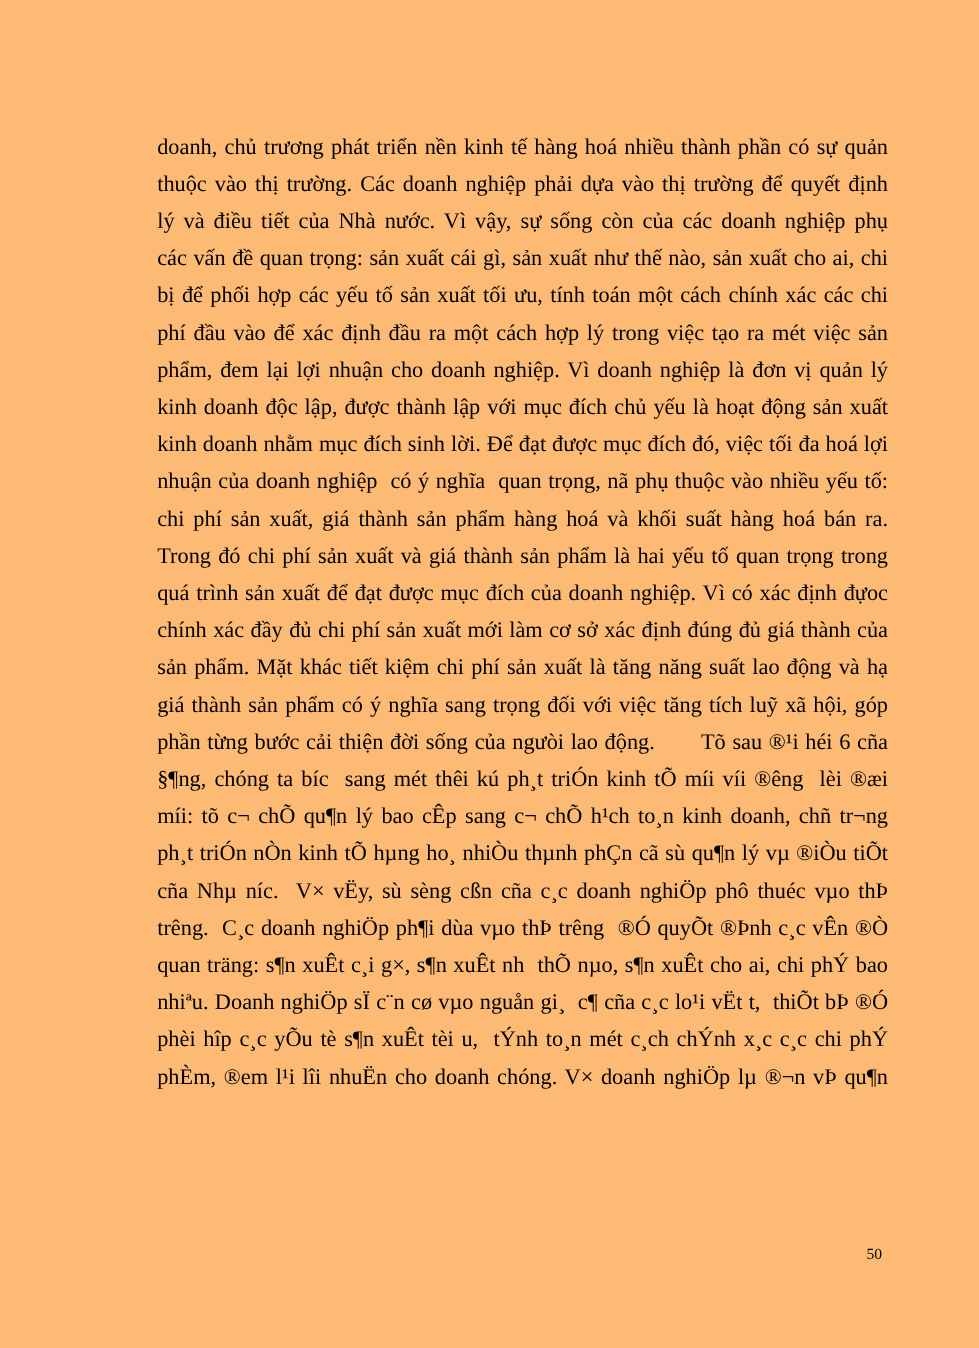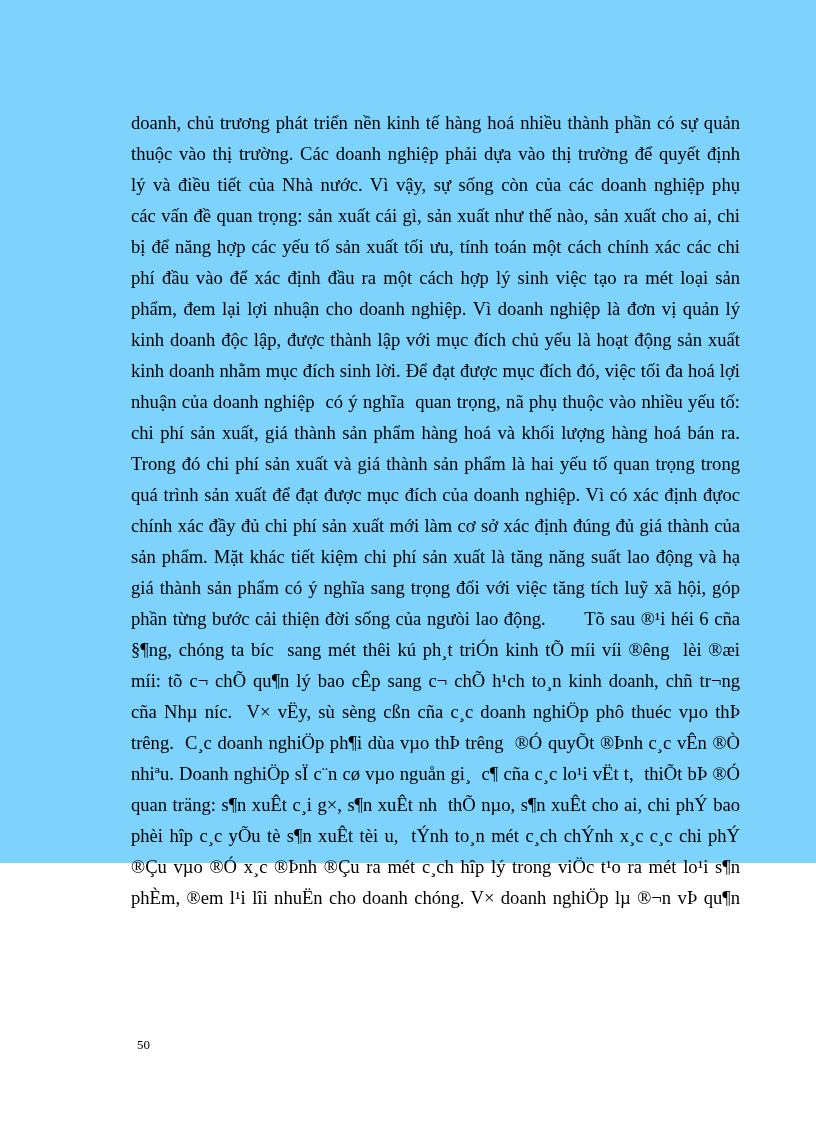--- a/index.html
+++ b/index.html
@@ -12,74 +12,74 @@
     height: 1123px;
     position: relative;
     overflow: hidden;
     font-family: "Liberation Serif", "DejaVu Serif", serif;
     color: #000000;
   }
   .page {
     position: absolute;
     left: 0; top: 0;
     width: 816px;
-    height: 863px;
-    background: #7dd3fc;
+    height: 1123px;
+    background: #fdba74;
   }
   .text-block {
     position: absolute;
     left: 131px;
     top: 107px;
     width: 609px;
   }
   .line {
     font-size: 18.6px;
     line-height: 31px;
     height: 31px;
     overflow: hidden;
     text-align: justify;
     text-align-last: justify;
     white-space: normal;
   }
   .page-footer {
     position: absolute;
-    left: 137px;
+    left: 126px;
     top: 1037px;
     width: 609px;
-    text-align: left;
+    text-align: right;
     font-size: 13px;
     line-height: 15px;
   }
 </style>
 </head>
 <body>
 
 <div class="page">
   <div class="text-block">
     <div class="line">doanh, chủ trương phát triển nền kinh tế hàng hoá nhiều thành phần có sự quản</div>
     <div class="line">thuộc vào thị trường. Các doanh nghiệp phải dựa vào thị trường để quyết định</div>
     <div class="line">lý và điều tiết của Nhà nước. Vì vậy, sự sống còn của các doanh nghiệp phụ</div>
     <div class="line">các vấn đề quan trọng: sản xuất cái gì, sản xuất như thế nào, sản xuất cho ai, chi</div>
-    <div class="line">bị để năng hợp các yếu tố sản xuất tối ưu, tính toán một cách chính xác các chi</div>
-    <div class="line">phí đầu vào để xác định đầu ra một cách hợp lý sinh việc tạo ra mét loại sản</div>
+    <div class="line">bị để phối hợp các yếu tố sản xuất tối ưu, tính toán một cách chính xác các chi</div>
+    <div class="line">phí đầu vào để xác định đầu ra một cách hợp lý trong việc tạo ra mét việc sản</div>
     <div class="line">phẩm, đem lại lợi nhuận cho doanh nghiệp. Vì doanh nghiệp là đơn vị quản lý</div>
     <div class="line">kinh doanh độc lập, được thành lập với mục đích chủ yếu là hoạt động sản xuất</div>
     <div class="line">kinh doanh nhằm mục đích sinh lời. Để đạt được mục đích đó, việc tối đa hoá lợi</div>
     <div class="line">nhuận của doanh nghiệp &nbsp;có ý nghĩa &nbsp;quan trọng, nã phụ thuộc vào nhiều yếu tố:</div>
-    <div class="line">chi phí sản xuất, giá thành sản phẩm hàng hoá và khối lượng hàng hoá bán ra.</div>
+    <div class="line">chi phí sản xuất, giá thành sản phẩm hàng hoá và khối suất hàng hoá bán ra.</div>
     <div class="line">Trong đó chi phí sản xuất và giá thành sản phẩm là hai yếu tố quan trọng trong</div>
     <div class="line">quá trình sản xuất để đạt được mục đích của doanh nghiệp. Vì có xác định đựoc</div>
     <div class="line">chính xác đầy đủ chi phí sản xuất mới làm cơ sở xác định đúng đủ giá thành của</div>
     <div class="line">sản phẩm. Mặt khác tiết kiệm chi phí sản xuất là tăng năng suất lao động và hạ</div>
     <div class="line">giá thành sản phẩm có ý nghĩa sang trọng đối với việc tăng tích luỹ xã hội, góp</div>
     <div class="line">phần từng bước cải thiện đời sống của ngưòi lao động.&nbsp;&nbsp;&nbsp;&nbsp;&nbsp;&nbsp; Tõ sau ®¹i héi 6 cña</div>
     <div class="line">§¶ng, chóng ta bíc &nbsp;sang mét thêi kú ph¸t triÓn kinh tÕ míi víi ®êng &nbsp;lèi ®æi</div>
     <div class="line">míi: tõ c¬ chÕ qu¶n lý bao cÊp sang c¬ chÕ h¹ch to¸n kinh doanh, chñ tr¬ng</div>
+    <div class="line">ph¸t triÓn nÒn kinh tÕ hµng ho¸ nhiÒu thµnh phÇn cã sù qu¶n lý vµ ®iÒu tiÕt</div>
     <div class="line">cña Nhµ níc. &nbsp;V× vËy, sù sèng cßn cña c¸c doanh nghiÖp phô thuéc vµo thÞ</div>
     <div class="line">trêng. &nbsp;C¸c doanh nghiÖp ph¶i dùa vµo thÞ trêng &nbsp;®Ó quyÕt ®Þnh c¸c vÊn ®Ò</div>
+    <div class="line">quan träng: s¶n xuÊt c¸i g×, s¶n xuÊt nh &nbsp;thÕ nµo, s¶n xuÊt cho ai, chi phÝ bao</div>
     <div class="line">nhiªu. Doanh nghiÖp sÏ c¨n cø vµo nguån gi¸ &nbsp;c¶ cña c¸c lo¹i vËt t, &nbsp;thiÕt bÞ ®Ó</div>
-    <div class="line">quan träng: s¶n xuÊt c¸i g×, s¶n xuÊt nh &nbsp;thÕ nµo, s¶n xuÊt cho ai, chi phÝ bao</div>
     <div class="line">phèi hîp c¸c yÕu tè s¶n xuÊt tèi u, &nbsp;tÝnh to¸n mét c¸ch chÝnh x¸c c¸c chi phÝ</div>
-    <div class="line">®Çu vµo ®Ó x¸c ®Þnh ®Çu ra mét c¸ch hîp lý trong viÖc t¹o ra mét lo¹i s¶n</div>
     <div class="line">phÈm, ®em l¹i lîi nhuËn cho doanh chóng. V× doanh nghiÖp lµ ®¬n vÞ qu¶n</div>
   </div>
   <div class="page-footer">50</div>
 </div>
 
 </body></html>

